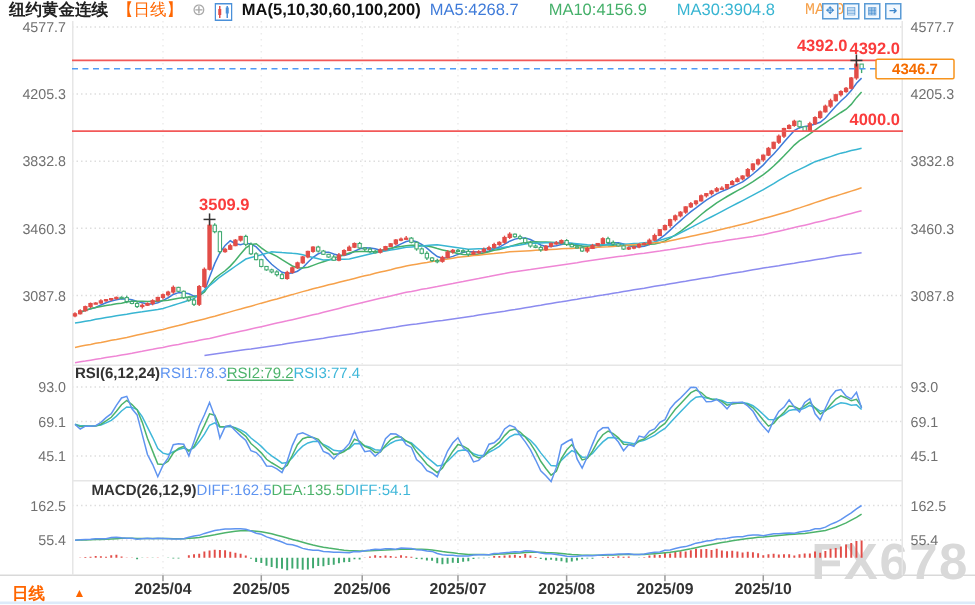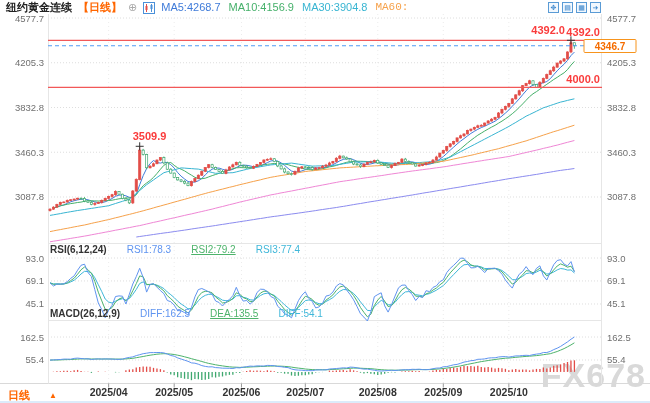--- a/index.html
+++ b/index.html
@@ -1,33 +1,33 @@
 <!DOCTYPE html>
 <html><head>
 <meta charset="utf-8">
 <style>
   html,body{margin:0;padding:0;background:#fff;}
   .app{position:relative;width:650px;height:403px;background:#fff;overflow:hidden;
        font-family:"Liberation Sans","DejaVu Sans",sans-serif;-webkit-font-smoothing:antialiased;}
   .hdr{position:absolute;top:1px;left:6px;right:104px;height:13px;display:flex;align-items:center;
        gap:6px;font-size:11px;line-height:13px;white-space:nowrap;z-index:3;}
   .hdr .sym{color:#222;font-weight:700;}
-  .hdr .period{color:#f60;font-weight:700;cursor:pointer;}
+  .hdr .period{color:#f60;font-weight:400;cursor:pointer;}
   .hdr .plus{color:#a9a9a9;font-size:11px;cursor:pointer;}
   .hdr .malabel{color:#111;font-weight:700;}
   .hdr .maval{font-weight:400;}
   .kicon{display:inline-flex;width:12px;height:12px;}
   .winicons{position:absolute;top:2px;right:49px;display:flex;gap:3px;z-index:3;}
   .winicons span{width:11px;height:11px;border:1px solid #5a9bd5;background:#f2f8fe;color:#3d87cc;
        font-size:7px;line-height:10px;text-align:center;box-sizing:border-box;cursor:pointer;}
-  .subhdr{position:absolute;left:50px;height:11px;display:flex;gap:20px;font-size:10px;
+  .subhdr{position:absolute;left:50px;height:11px;display:flex;gap:0;font-size:10px;
        line-height:11px;white-space:nowrap;z-index:2;}
   .subhdr .param{color:#333;font-weight:700;}
   #rsi-hdr{top:244px;}
-  #macd-hdr{top:308px;}
+  #macd-hdr{top:322px;margin-left:11px;}
   .watermark{position:absolute;right:4px;top:356px;font-size:34px;font-weight:700;
        color:#d9d9d9;letter-spacing:1px;z-index:0;}
   svg#plot{position:absolute;left:0;top:0;z-index:1;}
   .pfooter{position:absolute;left:8px;top:388px;font-size:11px;font-weight:700;color:#f60;
        z-index:2;cursor:pointer;display:flex;align-items:center;gap:19px;}
   .pfooter .tri{font-size:8px;}
   .bottomedge{position:absolute;left:0;right:0;bottom:0;height:2px;background:#dcebfa;z-index:2;}
 </style>
 </head>
 <body>
@@ -40,21 +40,22 @@
     <span class="plus">⊕</span>
     <span class="kicon">
       <svg width="12" height="12" viewBox="0 0 12 12">
         <rect x="0.5" y="0.5" width="11" height="11" fill="#fff" stroke="#4a90d9"></rect>
         <line x1="3.5" y1="2" x2="3.5" y2="10" stroke="#e24d48" stroke-width="1"></line>
         <rect x="2.5" y="4" width="2" height="4" fill="#e24d48"></rect>
         <line x1="8.5" y1="2" x2="8.5" y2="10" stroke="#4a90d9" stroke-width="1"></line>
         <rect x="7.5" y="3" width="2" height="4" fill="#4a90d9"></rect>
       </svg>
     </span>
-    <span id="ma-values" style="display:flex;gap:8px;">
+    <span class="malabel">MA(5,10,30,60,100,200)</span>
+    <span id="ma-values" style="display:flex;gap:20px;">
         <span class="maval" style="color: rgb(63, 123, 217);">MA5:4268.7</span>
         <span class="maval" style="color: rgb(69, 176, 106);">MA10:4156.9</span>
         <span class="maval" style="color: rgb(56, 181, 210);">MA30:3904.8</span>
         <span class="maval" style="color: rgb(246, 161, 74); font-family: Liberation Mono, monospace;">MA60:</span>
       </span>
   </div>
 
   <div class="winicons" id="win-icons">
       <span>✥</span>
       <span>▤</span>
@@ -628,21 +629,21 @@
 
   <div class="subhdr" id="rsi-hdr">
       <span class="param">RSI(6,12,24)</span>
       <span style="color: rgb(95, 148, 240);">RSI1:78.3</span>
       <span style="color: rgb(77, 179, 107); text-decoration: underline;">RSI2:79.2</span>
       <span style="color: rgb(63, 183, 217);">RSI3:77.4</span>
     </div>
   <div class="subhdr" id="macd-hdr">
       <span class="param">MACD(26,12,9)</span>
       <span style="color: rgb(95, 148, 240);">DIFF:162.5</span>
-      <span style="color: rgb(77, 179, 107); text-decoration: underline;">DEA:135.5</span>
+      <span style="color: rgb(77, 179, 107);">DEA:135.5</span>
       <span style="color: rgb(63, 183, 217);">DIFF:54.1</span>
     </div>
 
   <div class="pfooter">
     <span>日线</span>
     <span class="tri">▲</span>
   </div>
 
   <div class="bottomedge"></div>
 </div>

